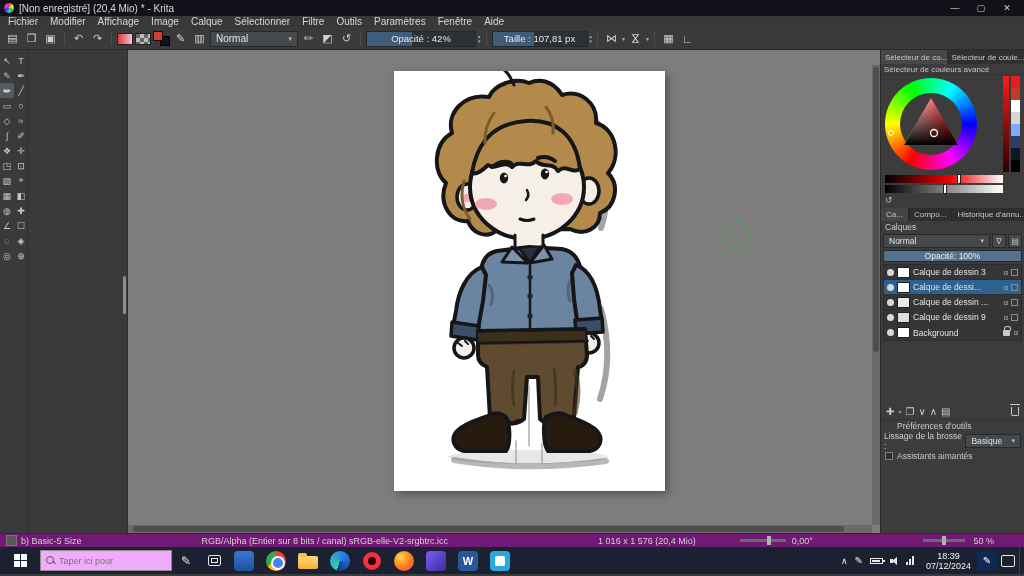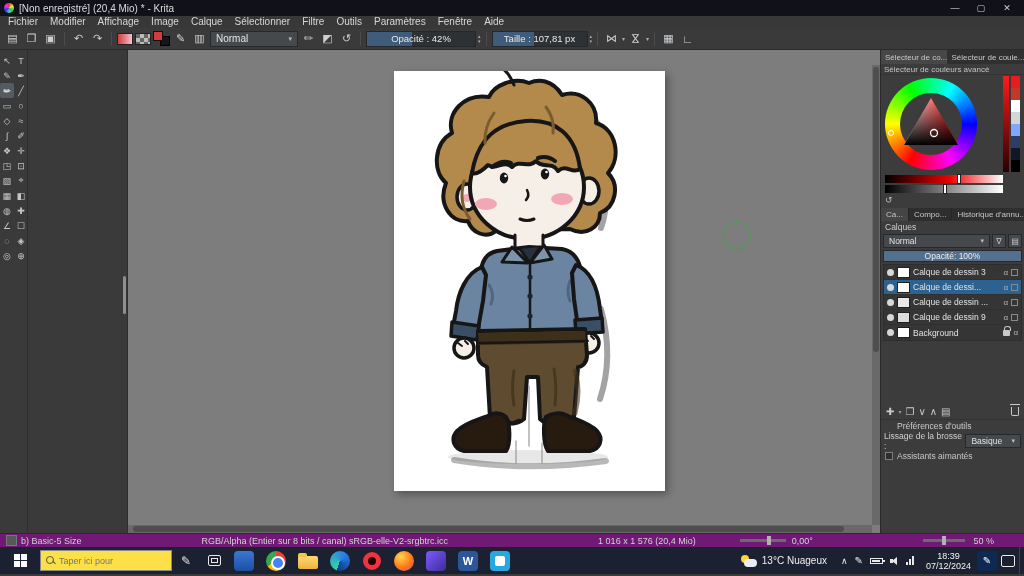--- a/index.html
+++ b/index.html
@@ -104,21 +104,21 @@
 .mini-slider .knob{position:absolute;left:60%;top:-3px;width:4px;height:9px;background:#b2b2b2}
 .sb-angle{margin-left:6px}
 .zoom-slider{width:42px;height:3px;background:#6b6b6b;position:relative;margin-left:auto;margin-right:8px}
 .zoom-slider .knob{position:absolute;left:45%;top:-3px;width:4px;height:9px;background:#b2b2b2}
 .sb-zoom{margin-right:24px}
 
 .taskbar{height:27px;background:#1b2130;display:flex;align-items:stretch;font-size:10px;color:#eee}
 .start{width:40px;display:flex;align-items:center;justify-content:center}
 .winlogo{display:grid;grid-template-columns:6px 6px;grid-template-rows:6px 6px;gap:1px}
 .winlogo span{background:#fdfdfd}
-.searchbox{width:132px;margin:3px 0;background:#fde047;border:1px solid #8a8a8a;display:flex;align-items:center;gap:4px;padding:0 5px}
+.searchbox{width:132px;margin:3px 0;background:#f0abfc;border:1px solid #8a8a8a;display:flex;align-items:center;gap:4px;padding:0 5px}
 .searchbox input{border:none;background:transparent;outline:none;width:100%;font-size:9px;color:#444;font-family:"Liberation Sans",sans-serif}
 .mag{position:relative;width:9px;height:9px;flex:0 0 auto}
 .mag::before{content:"";position:absolute;left:0;top:0;width:6px;height:6px;border:1.4px solid #555;border-radius:50%}
 .mag::after{content:"";position:absolute;left:6px;top:6px;width:4px;height:1.4px;background:#555;transform:rotate(45deg)}
 .tb-btn{width:28px;display:flex;align-items:center;justify-content:center;color:#eaeaea;font-size:12px}
 .taskview{width:13px;height:11px;border:1.4px solid #e8e8e8;border-radius:2px;position:relative}
 .taskview::before{content:"";position:absolute;left:2px;top:2px;right:2px;bottom:2px;border:1px solid #e8e8e8}
 .app{width:32px;display:flex;align-items:center;justify-content:center}
 .ai{width:20px;height:20px;border-radius:4px}
 .ai-remote{background:linear-gradient(#3a77d6,#1d4fa0)}
@@ -560,24 +560,20 @@
   <div class="app">
       <span class="ai ai-violet"></span>
     </div>
   <div class="app">
       <span class="ai ai-word">W</span>
     </div>
   <div class="app">
       <span class="ai ai-blue"></span>
     </div>
   <div class="tb-spacer"></div>
-  <div class="weather">
-    <span class="wicon"></span>
-    <span>13°C Nuageux</span>
-  </div>
   <div class="tray">
     <span class="chev">∧</span>
     <span class="traypen">✎</span>
     <span class="battery"></span>
     <span class="spk"></span>
     <span class="net">
         <span style="height:3px"></span>
         <span style="height:6px"></span>
         <span style="height:9px"></span>
       </span>

